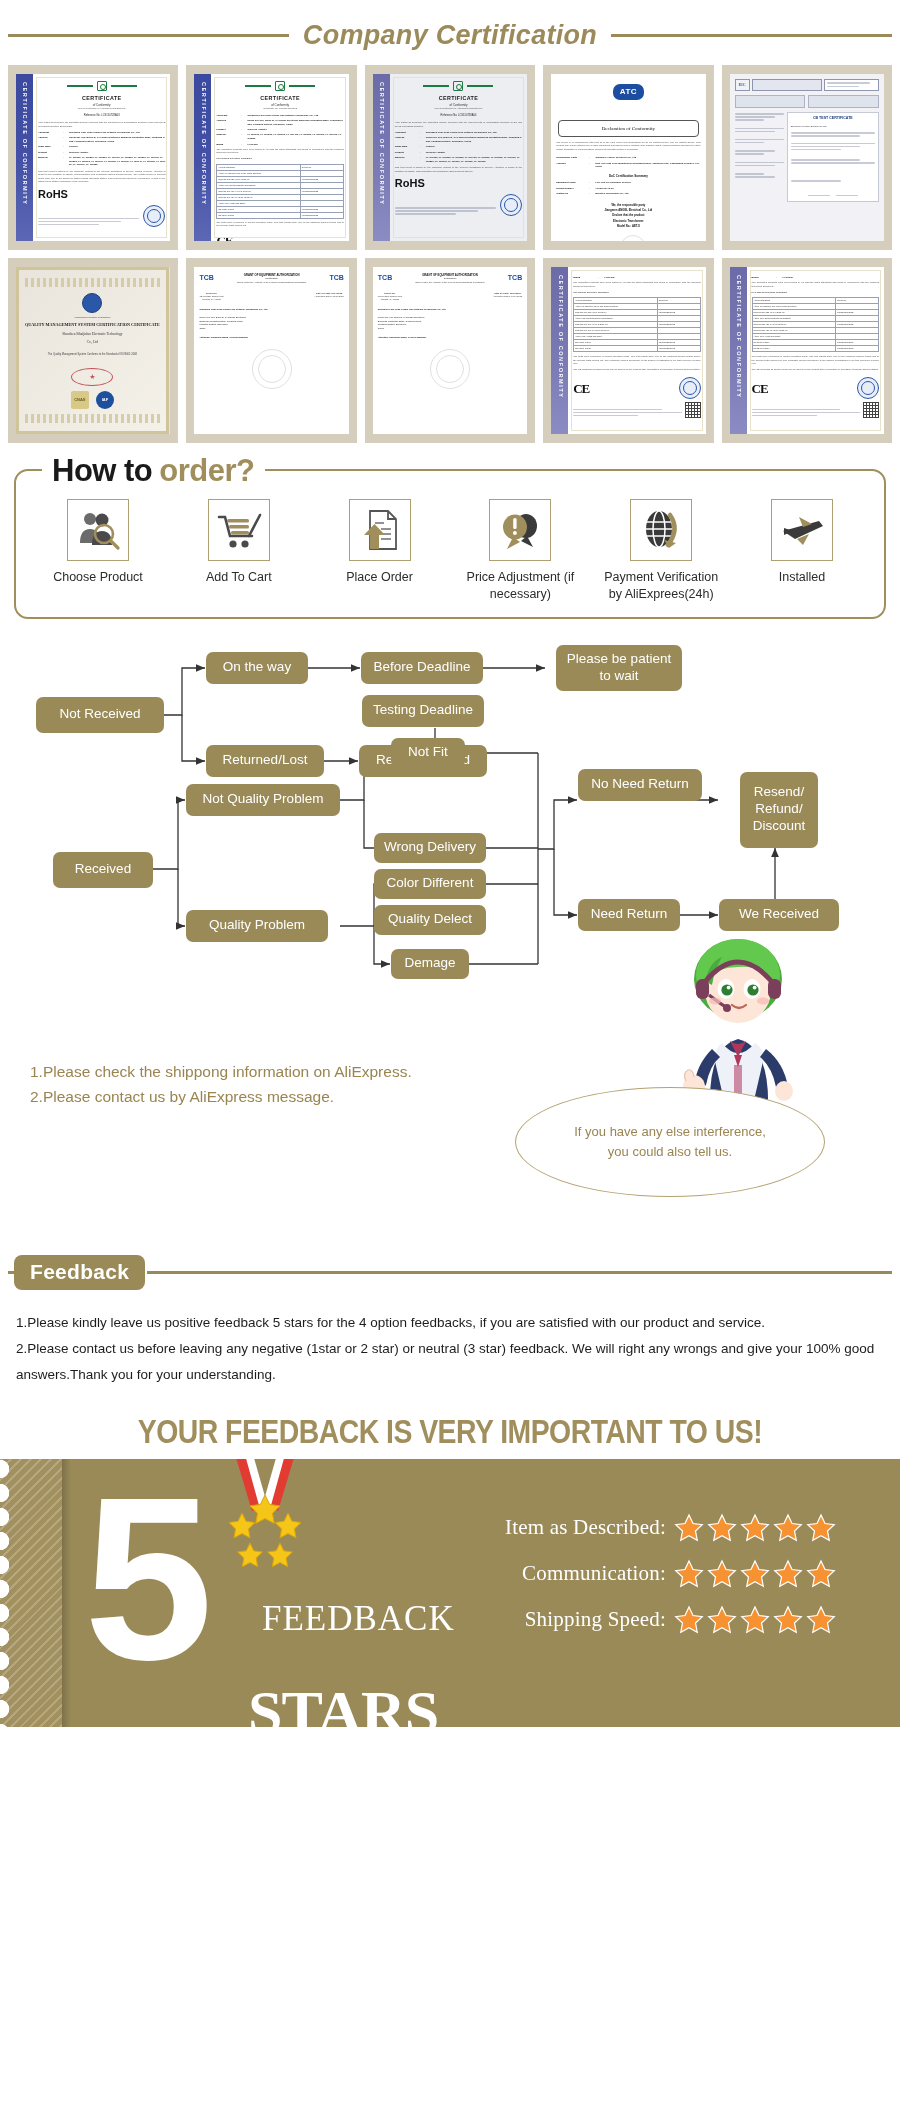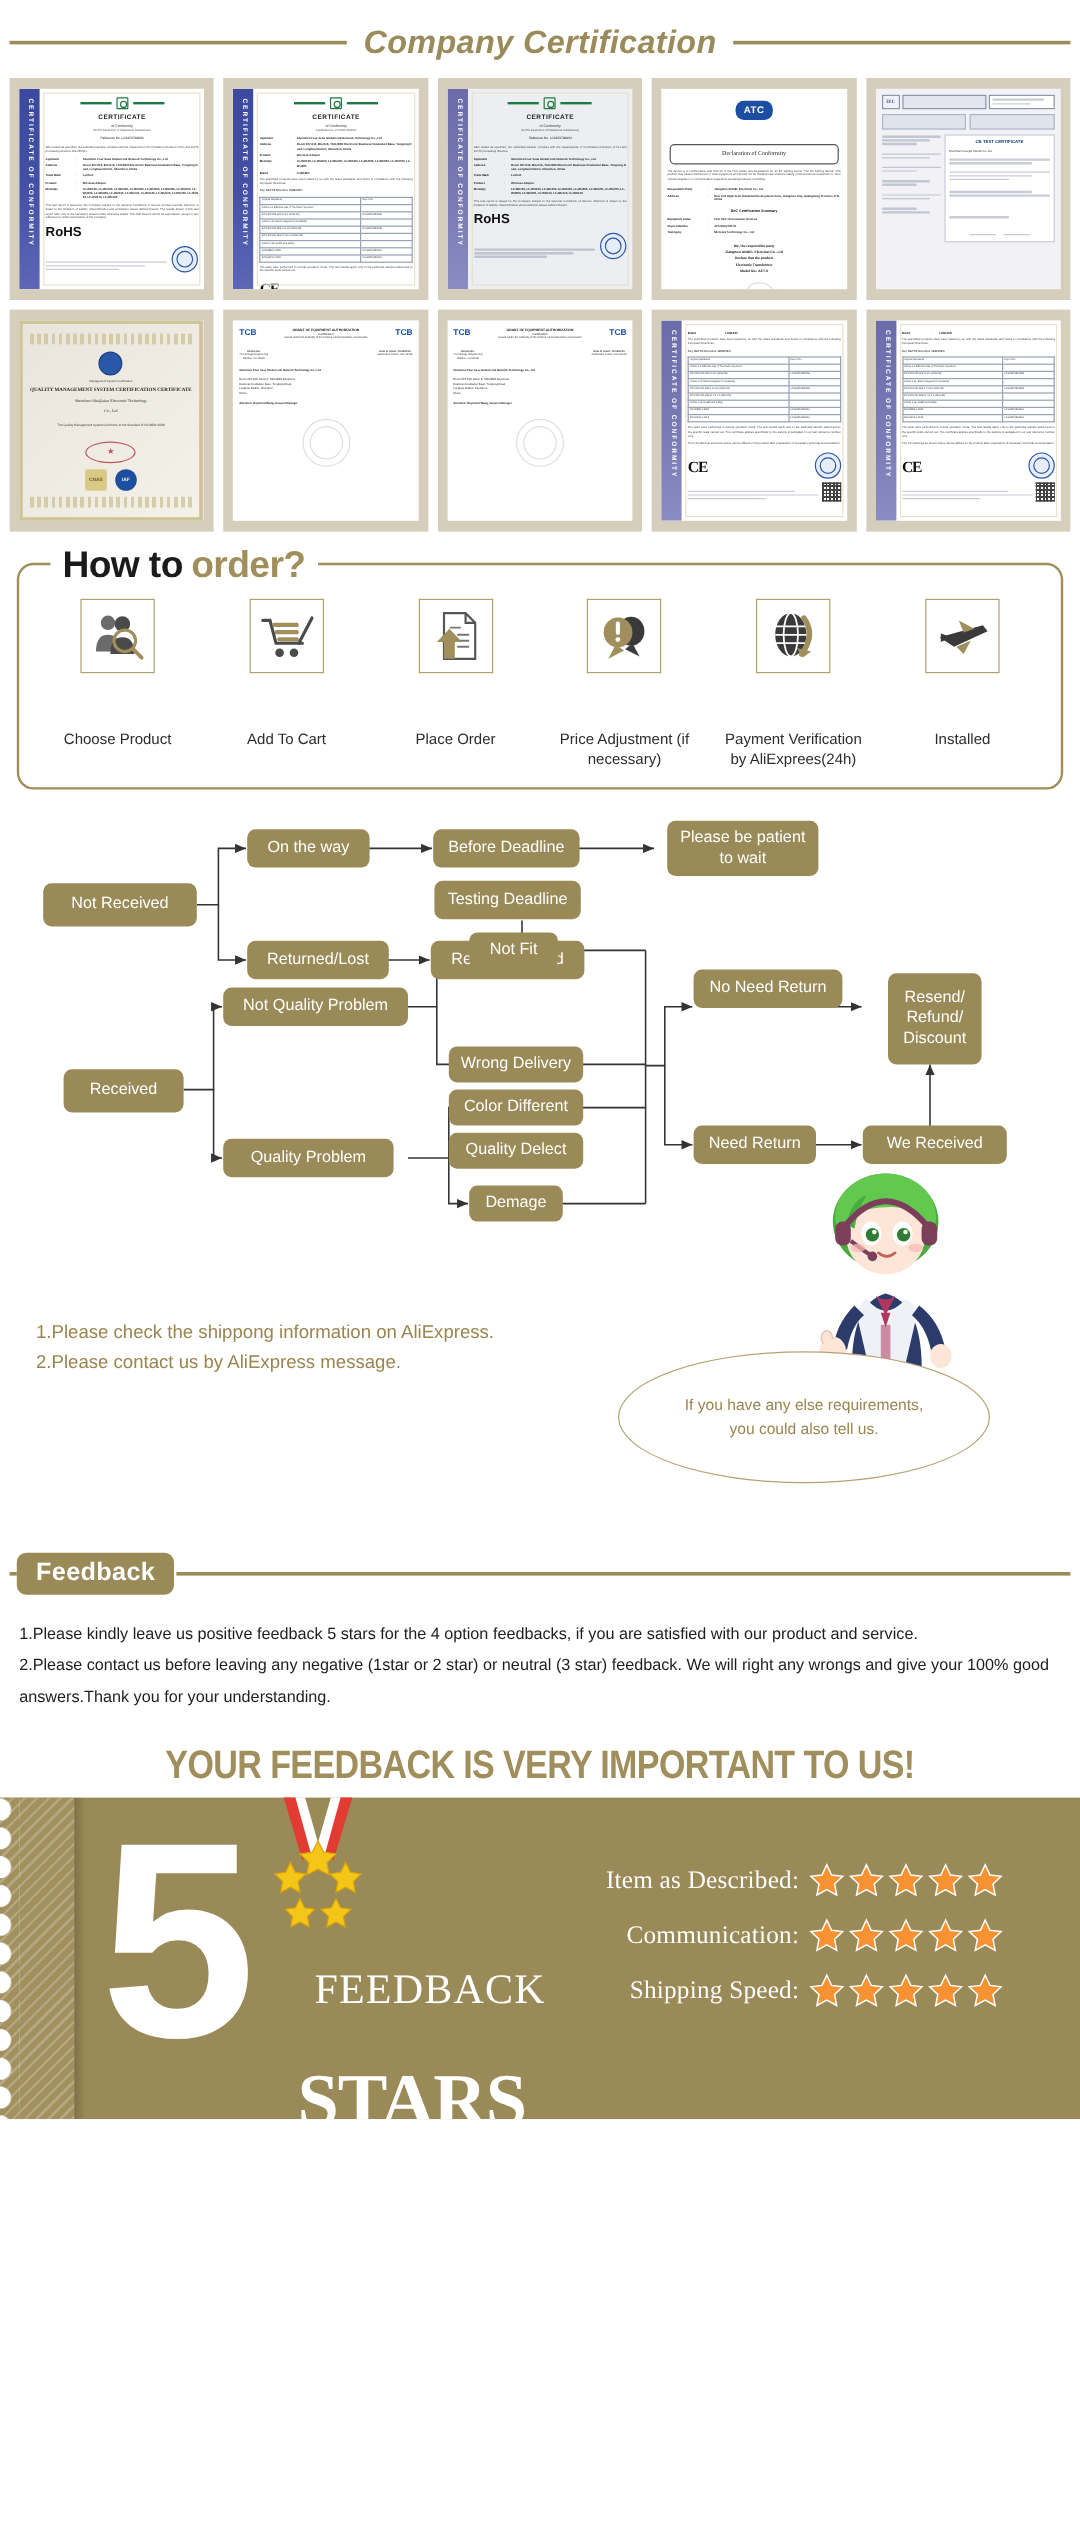--- a/index.html
+++ b/index.html
@@ -181,21 +181,21 @@
   .order-head .b { font-size: 31px; font-weight: bold; color: #1a1a1a; letter-spacing: -0.5px; }
   .order-head .g { font-size: 31px; font-weight: bold; color: #a08f5d; letter-spacing: -0.5px; }
   .steps { display: flex; justify-content: space-between; padding: 18px 6px 0 6px; }
   .step { width: 128px; display: flex; flex-direction: column; align-items: center; }
   .step-icon {
     width: 62px; height: 62px; border: 1px solid #b0a070;
     display: flex; align-items: center; justify-content: center;
     margin-bottom: 8px; background: #fff;
   }
   .step-label {
-    font-size: 12.5px; color: #2c2c2c; text-align: center; line-height: 1.35; margin-top: 39px;
+    font-size: 12.5px; color: #2c2c2c; text-align: center; line-height: 1.35;
   }
 
   
   .flow { position: relative; width: 900px; height: 420px; margin-top: 10px; }
   .fbox {
     position: absolute;
     background: #9a8a58;
     color: #ffffff;
     border-radius: 7px;
     display: flex; align-items: center; justify-content: center;
@@ -1048,21 +1048,21 @@
 
       <ellipse cx="34" cy="152" rx="11" ry="12" fill="#fde6d8"></ellipse>
       <path d="M26 146 Q22 138 28 135 Q33 134 34 142" fill="#fde6d8" stroke="#e8c6b2" stroke-width="1.2"></path>
       <ellipse cx="124" cy="156" rx="9" ry="10" fill="#fde6d8"></ellipse>
     </svg>
 
     <div class="note-line">1.Please check the shippong information on AliExpress.</div>
     <div class="note-line">2.Please contact us by AliExpress message.</div>
 
     <div class="bubble">
-      <div>If you have any else requirements,</div>
+      <div>If you have any else interference,</div>
       <div>you could also tell us.</div>
     </div>
   </div>
 
   <div class="fb-head-wrap">
     <div class="fb-pre-line"></div>
     <div class="fb-badge">Feedback</div>
     <div class="fb-line"></div>
   </div>
 

